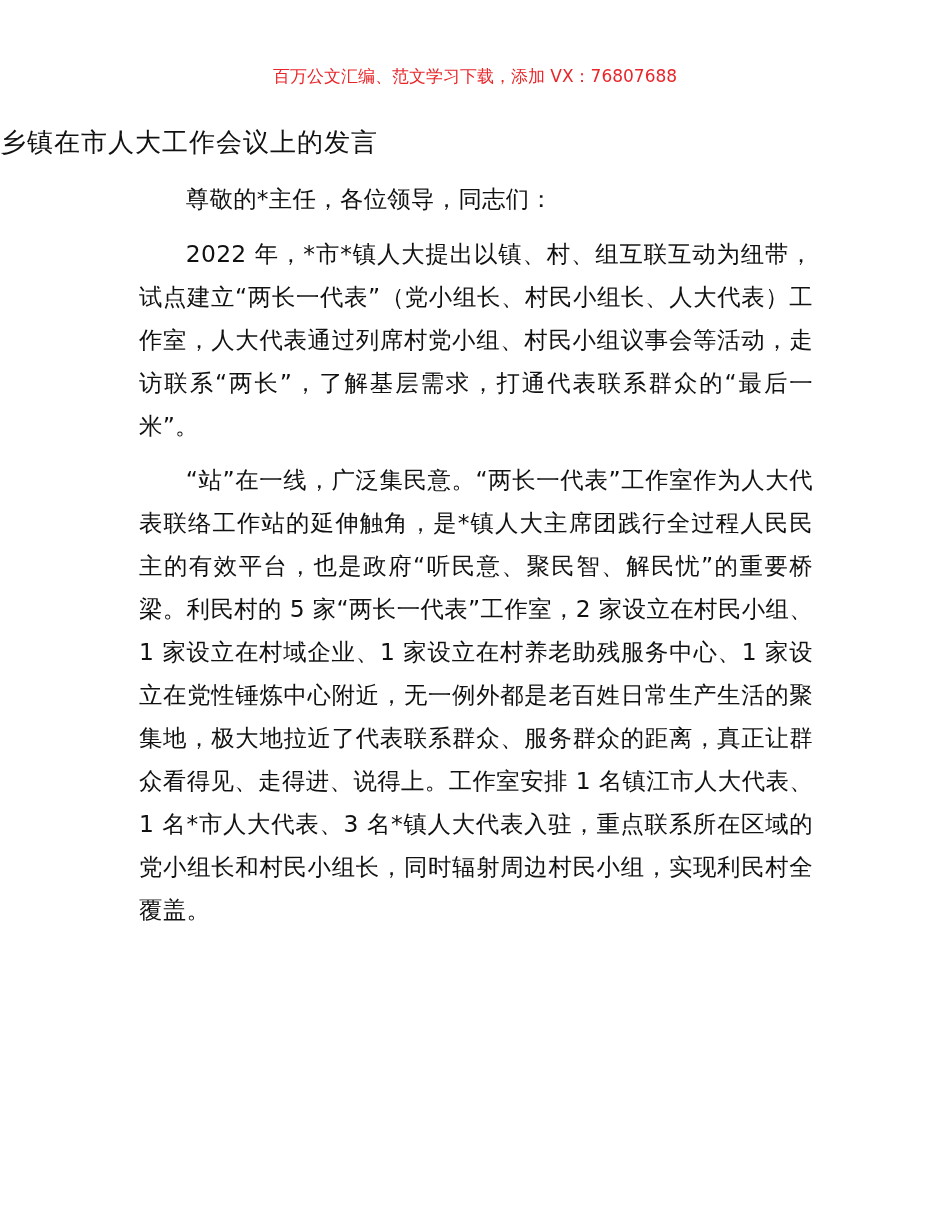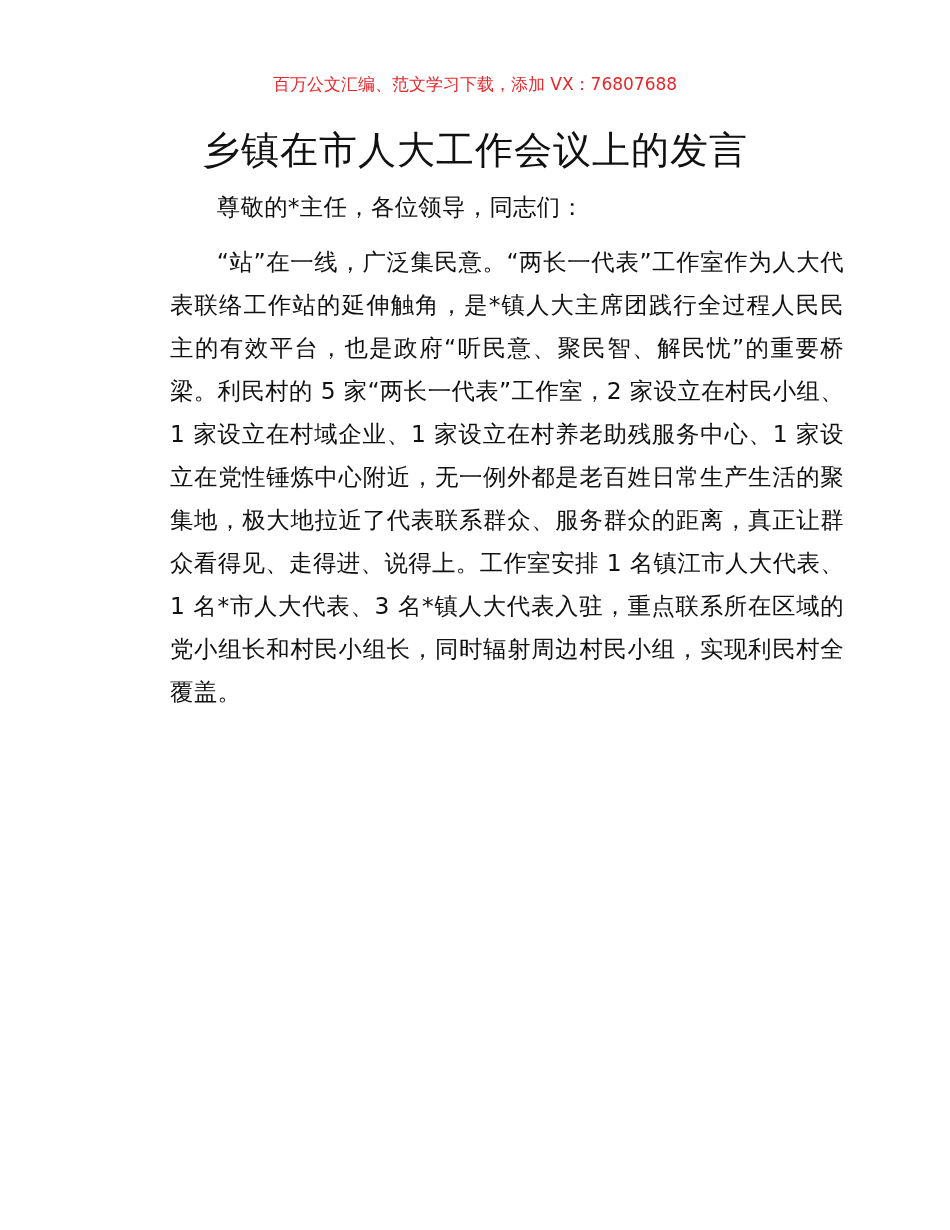--- a/index.html
+++ b/index.html
@@ -10,21 +10,21 @@
     body {
       width: 950px;
       height: 1230px;
       position: relative;
       overflow: hidden;
       font-family: "DejaVu Sans", "Liberation Sans", sans-serif;
       color: #111111;
     }
     .page {
       position: absolute;
-      left: 0; top: 16px;
+      left: 0; top: 8px;
       width: 950px;
       height: 1056px;
       background: #ffffff;
       border-radius: 12px;
     }
     .header-note {
       position: absolute;
       top: 56px;
       left: 0;
       width: 950px;
@@ -32,34 +32,32 @@
       font-size: 17px;
       line-height: 24px;
       color: #e8262a;
       letter-spacing: 0px;
     }
     .doc-title {
       position: absolute;
       top: 112px;
       left: 0;
       width: 950px;
-      text-align: center;
-      font-size: 38px;
+      font-size: 26px;
       line-height: 44px;
       color: #111111;
       letter-spacing: 1px;
       margin: 0;
       font-weight: normal;
     }
     .body-text {
       position: absolute;
       left: 139px;
       top: 170px;
       width: 674px;
-      margin-left: 31px;
     }
     .para {
       margin: 0;
       font-size: 23.4px;
       line-height: 43px;
       text-align: justify;
       text-indent: 2em;
       letter-spacing: 0.3px;
       word-break: break-all;
     }
@@ -73,15 +71,16 @@
 </head>
 <body>
 
 <div class="page">
   <div class="header-note">百万公文汇编、范文学习下载，添加 VX：76807688</div>
 
   <h1 class="doc-title">乡镇在市人大工作会议上的发言</h1>
 
   <div class="body-text">
     <p class="para salutation">尊敬的*主任，各位领导，同志们：</p>
+    <p class="para">2022 年，*市*镇人大提出以镇、村、组互联互动为纽带，试点建立“两长一代表”（党小组长、村民小组长、人大代表）工作室，人大代表通过列席村党小组、村民小组议事会等活动，走访联系“两长”，了解基层需求，打通代表联系群众的“最后一米”。</p>
     <p class="para">“站”在一线，广泛集民意。“两长一代表”工作室作为人大代表联络工作站的延伸触角，是*镇人大主席团践行全过程人民民主的有效平台，也是政府“听民意、聚民智、解民忧”的重要桥梁。利民村的 5 家“两长一代表”工作室，2 家设立在村民小组、1 家设立在村域企业、1 家设立在村养老助残服务中心、1 家设立在党性锤炼中心附近，无一例外都是老百姓日常生产生活的聚集地，极大地拉近了代表联系群众、服务群众的距离，真正让群众看得见、走得进、说得上。工作室安排 1 名镇江市人大代表、1 名*市人大代表、3 名*镇人大代表入驻，重点联系所在区域的党小组长和村民小组长，同时辐射周边村民小组，实现利民村全覆盖。</p>
   </div>
 </div>
 
 </body></html>

